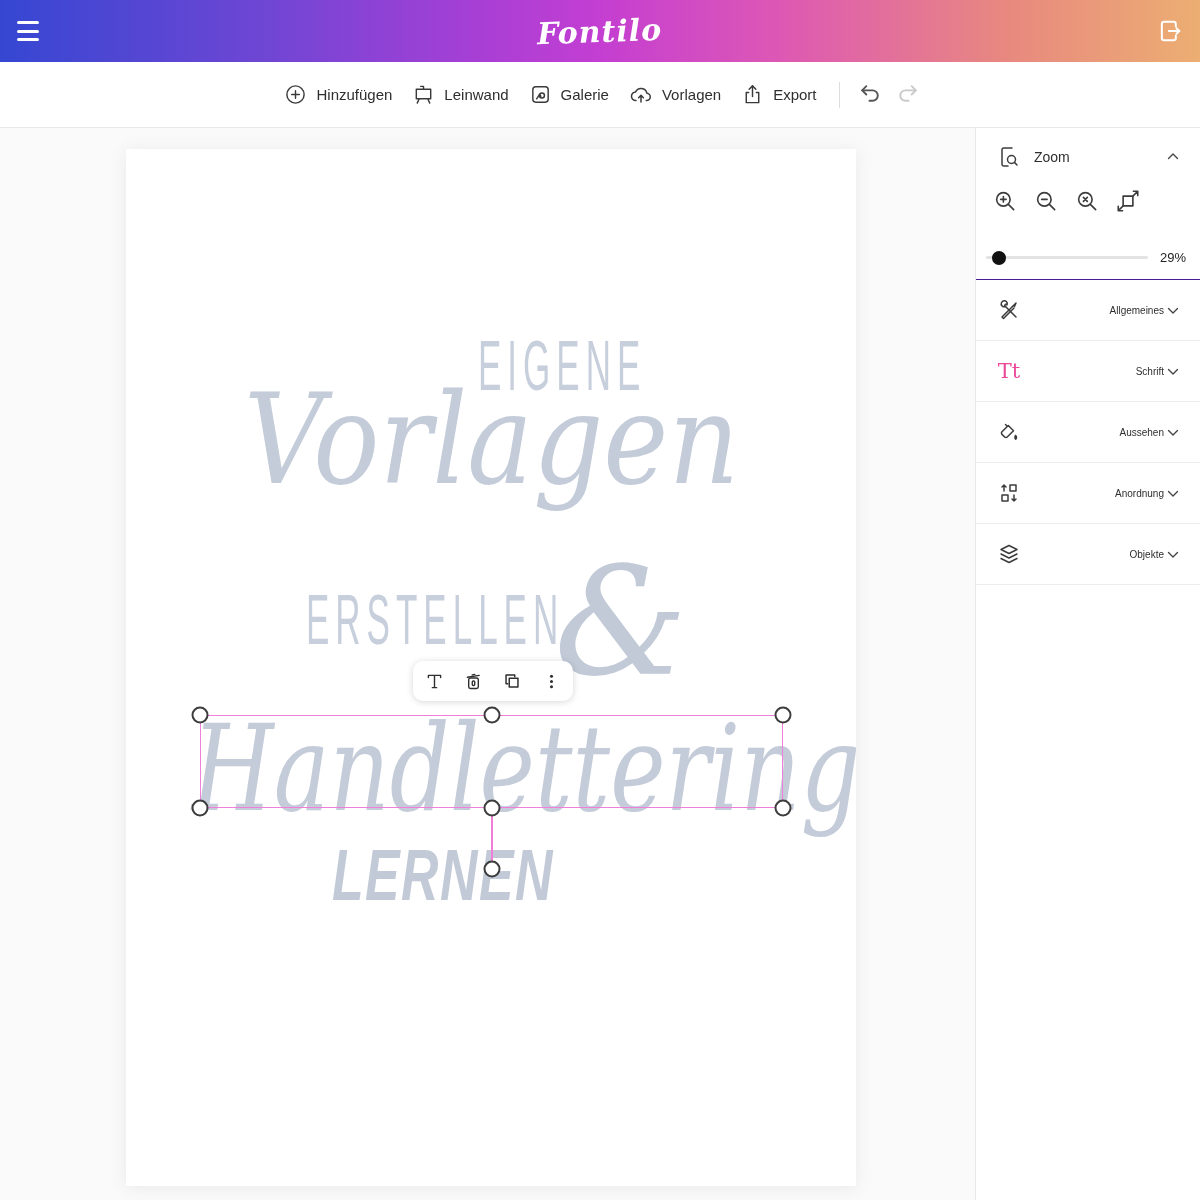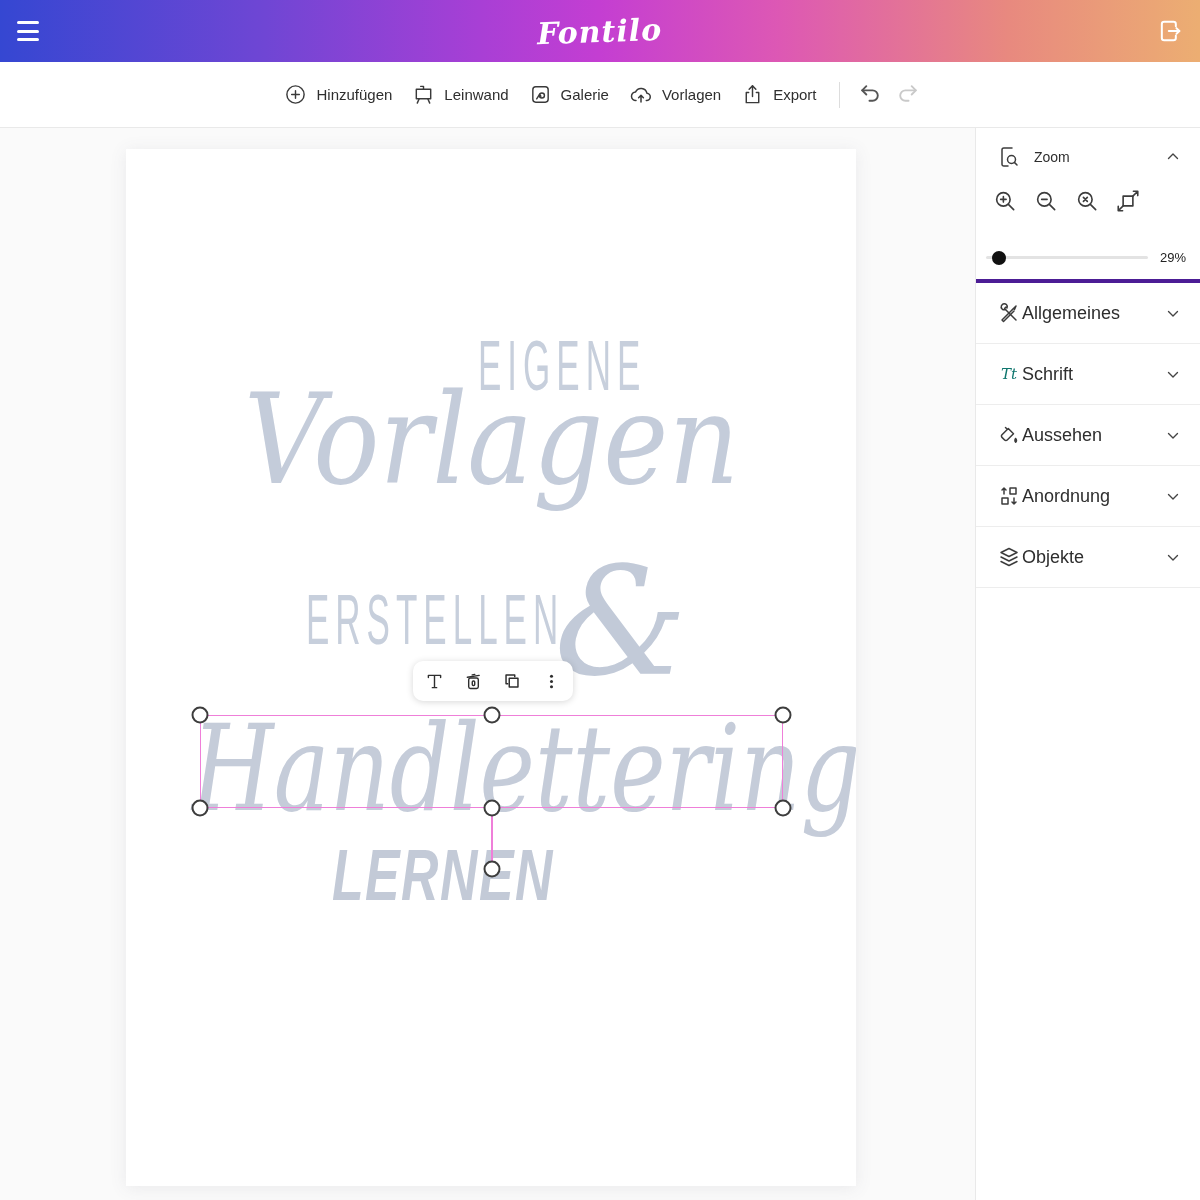--- a/index.html
+++ b/index.html
@@ -64,25 +64,25 @@
     background:#fff; border-radius:10px; box-shadow:0 1px 7px rgba(0,0,0,.16);
     display:flex; align-items:center; justify-content:space-evenly; }
   .float-bar button { background:none; border:none; width:34px; height:34px; cursor:pointer; color:#2e2e2e;
     display:flex; align-items:center; justify-content:center; }
 
   
   .sidebar { flex:0 0 225px; background:#fff; border-left:1px solid #e9e9e9; }
   .side-row { display:flex; align-items:center; height:61px; padding:0 18px 0 20px;
     border-bottom:1px solid #ededed; cursor:pointer; background:#fff; }
   .side-row .s-icon { width:26px; display:flex; justify-content:center; color:#3c3c3c; }
-  .side-row .s-label { font-size:18px; color:#2e2e2e; flex:1; }
+  .side-row .s-label { font-size:10px; color:#2e2e2e; flex:1;text-align:right; }
   .chev { color:#444; }
-  .tt-glyph { font-family:"DejaVu Serif", serif; font-size:15px; color:#0f766e;font-style:italic; }
-
-  .zoom-panel { border-bottom:4px solid #4c1d95; padding:4px 0 14px; }
+  .tt-glyph { font-family:"DejaVu Serif", serif; font-size:21px; color:#ec4899; }
+
+  .zoom-panel { border-bottom:1px solid #4c1d95; padding:4px 0 14px; }
   .zoom-head { display:flex; align-items:center; height:50px; padding:0 18px 0 20px; cursor:pointer; }
   .zoom-head .s-icon { width:26px; display:flex; justify-content:center; color:#3c3c3c; }
   .zoom-head .s-label { margin-left:12px; font-size:14px; color:#2e2e2e; flex:1; }
   .zoom-controls { display:flex; align-items:center; gap:11px; padding:4px 0 10px 14px; }
   .zoom-controls button { background:none; border:none; color:#3c3c3c; cursor:pointer; padding:2px; }
   .zoom-slider-row { display:flex; align-items:center; padding:4px 14px 0 10px;margin-top:20px; }
   .slider-track { position:relative; flex:1; height:3px; background:#e3e3e3; border-radius:2px; cursor:pointer; }
   .slider-knob { position:absolute; left:8%; top:50%; width:14px; height:14px; border-radius:50%;
     background:#111; transform:translate(-50%,-50%); cursor:grab; }
   .zoom-value { width:38px; text-align:right; font-size:13px; color:#222; }

